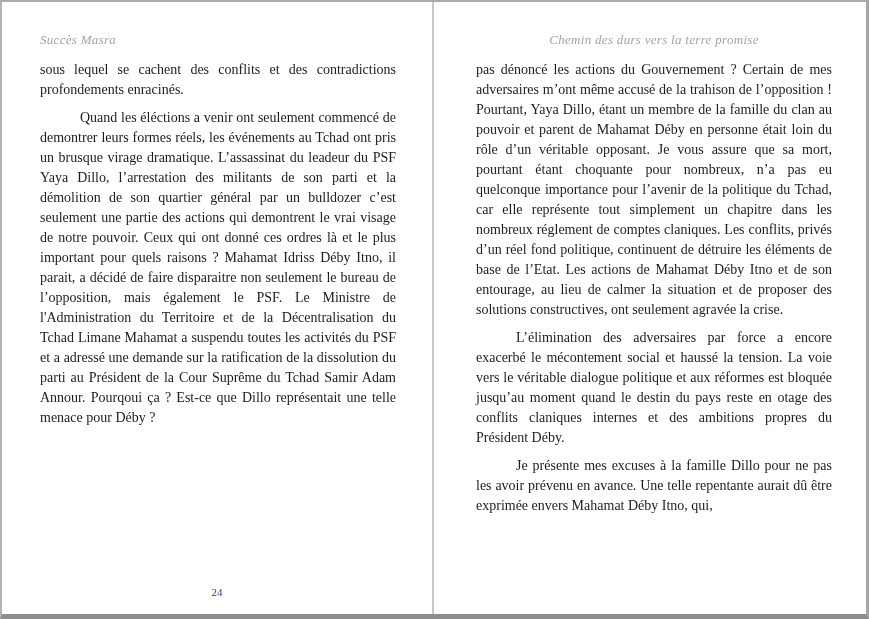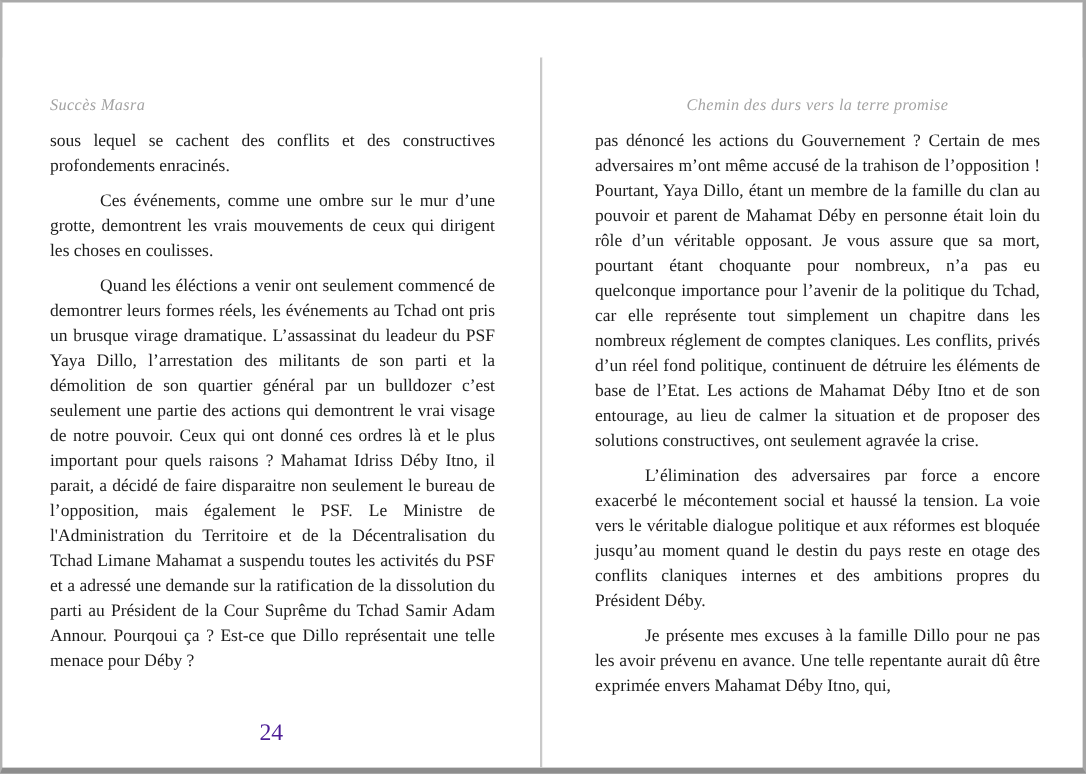--- a/index.html
+++ b/index.html
@@ -19,21 +19,20 @@
   }
   .spread {
     display: flex;
     height: 100%;
   }
   .page {
     position: relative;
     box-sizing: border-box;
     flex: 1 1 50%;
     background: #ffffff;
-    margin-top: 44px;
   }
   .page-left {
     border-right: 2px solid #c9c9c9;
     padding: 30px 36px 0 38px;
   }
   .page-right {
     padding: 30px 34px 0 42px;
   }
   .running-head {
     font-family: "Liberation Serif", serif;
@@ -60,34 +59,33 @@
   .para.indent {
     text-indent: 40px;
   }
   .page-number {
     position: absolute;
     bottom: 16px;
     left: 0;
     right: 0;
     text-align: center;
     font-family: "Liberation Serif", serif;
-    font-size: 19px;
+    font-size: 11px;
     color: #4c1d95;
   }
 </style>
 </head>
 <body>
 
 <div class="spread">
 
   <section class="page page-left">
     <header class="running-head">Succès Masra</header>
     <div class="page-body">
-      <p class="para">sous lequel se cachent des conflits et des constructives profondements enracinés.</p>
-      <p class="para indent">Ces événements, comme une ombre sur le mur d’une grotte, demontrent les vrais mouvements de ceux qui dirigent les choses en coulisses.</p>
+      <p class="para">sous lequel se cachent des conflits et des contradictions profondements enracinés.</p>
       <p class="para indent">Quand les éléctions a venir ont seulement commencé de demontrer leurs formes réels, les événements au Tchad ont pris un brusque virage dramatique. L’assassinat du leadeur du PSF Yaya Dillo, l’arrestation des militants de son parti et la démolition de son quartier général par un bulldozer c’est seulement une partie des actions qui demontrent le vrai visage de notre pouvoir. Ceux qui ont donné ces ordres là et le plus important pour quels raisons ? Mahamat Idriss Déby Itno, il parait, a décidé de faire disparaitre non seulement le bureau de l’opposition, mais également le PSF. Le Ministre de l'Administration du Territoire et de la Décentralisation du Tchad Limane Mahamat a suspendu toutes les activités du PSF et a adressé une demande sur la ratification de la dissolution du parti au Président de la Cour Suprême du Tchad Samir Adam Annour. Pourqoui ça ? Est-ce que Dillo représentait une telle menace pour Déby ?</p>
     </div>
     <div class="page-number">24</div>
   </section>
 
   <section class="page page-right">
     <header class="running-head align-right">Chemin des durs vers la terre promise</header>
     <div class="page-body">
       <p class="para">pas dénoncé les actions du Gouvernement ? Certain de mes adversaires m’ont même accusé de la trahison de l’opposition ! Pourtant, Yaya Dillo, étant un membre de la famille du clan au pouvoir et parent de Mahamat Déby en personne était loin du rôle d’un véritable opposant. Je vous assure que sa mort, pourtant étant choquante pour nombreux, n’a pas eu quelconque importance pour l’avenir de la politique du Tchad, car elle représente tout simplement un chapitre dans les nombreux réglement de comptes claniques. Les conflits, privés d’un réel fond politique, continuent de détruire les éléments de base de l’Etat. Les actions de Mahamat Déby Itno et de son entourage, au lieu de calmer la situation et de proposer des solutions constructives, ont seulement agravée la crise.</p>
       <p class="para indent">L’élimination des adversaires par force a encore exacerbé le mécontement social et haussé la tension. La voie vers le véritable dialogue politique et aux réformes est bloquée jusqu’au moment quand le destin du pays reste en otage des conflits claniques internes et des ambitions propres du Président Déby.</p>

